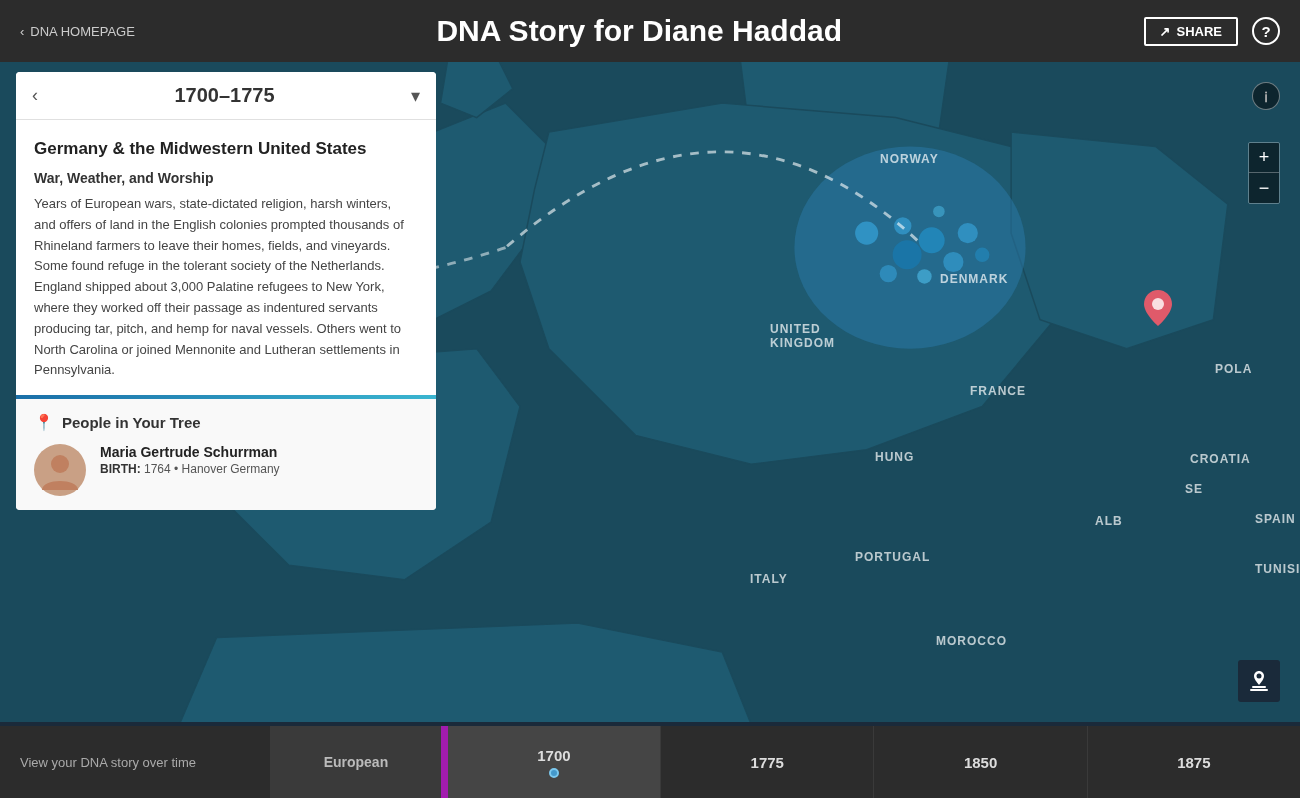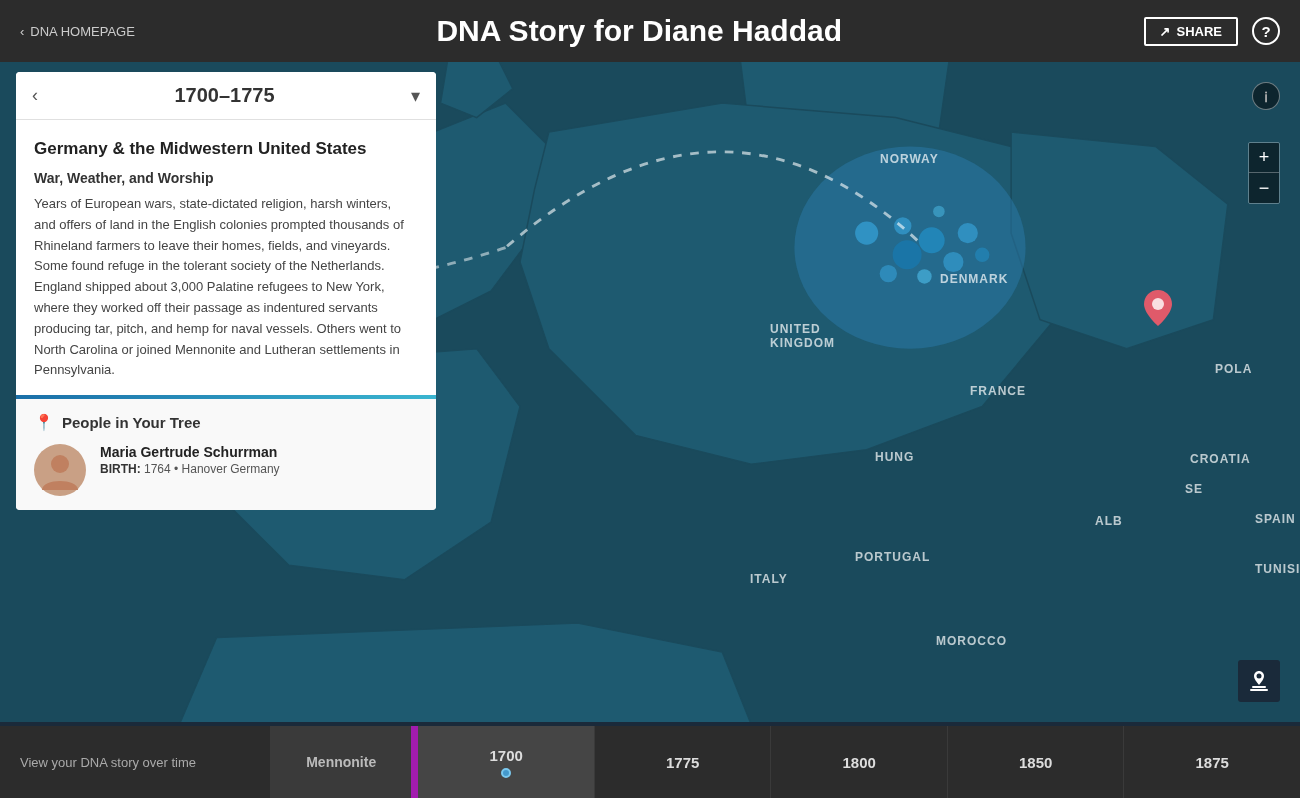--- a/index.html
+++ b/index.html
@@ -474,35 +474,32 @@
     </div>
   </div>
 </div>
 
 <div class="bottom-bar">
   <div class="bottom-label">View your DNA story over time</div>
 
   <div class="timeline-slots">
 
     <div class="ethnicity-slot" style="flex: 0.8; min-width: 120px; background: #3a3a3a;">
-      <span class="ethnicity-label">Mennonite</span>
+      <span class="ethnicity-label">European</span>
     </div>
 
     <div class="timeline-slot active">
       <span class="slot-year">1700</span>
       <div class="slot-dot-blue"></div>
     </div>
 
     <div class="timeline-slot">
       <span class="slot-year">1775</span>
     </div>
 
-    <div class="timeline-slot">
-      <span class="slot-year">1800</span>
-    </div>
 
 
     <div class="timeline-slot">
       <span class="slot-year">1850</span>
     </div>
 
     <div class="timeline-slot">
       <span class="slot-year">1875</span>
     </div>
   </div>

